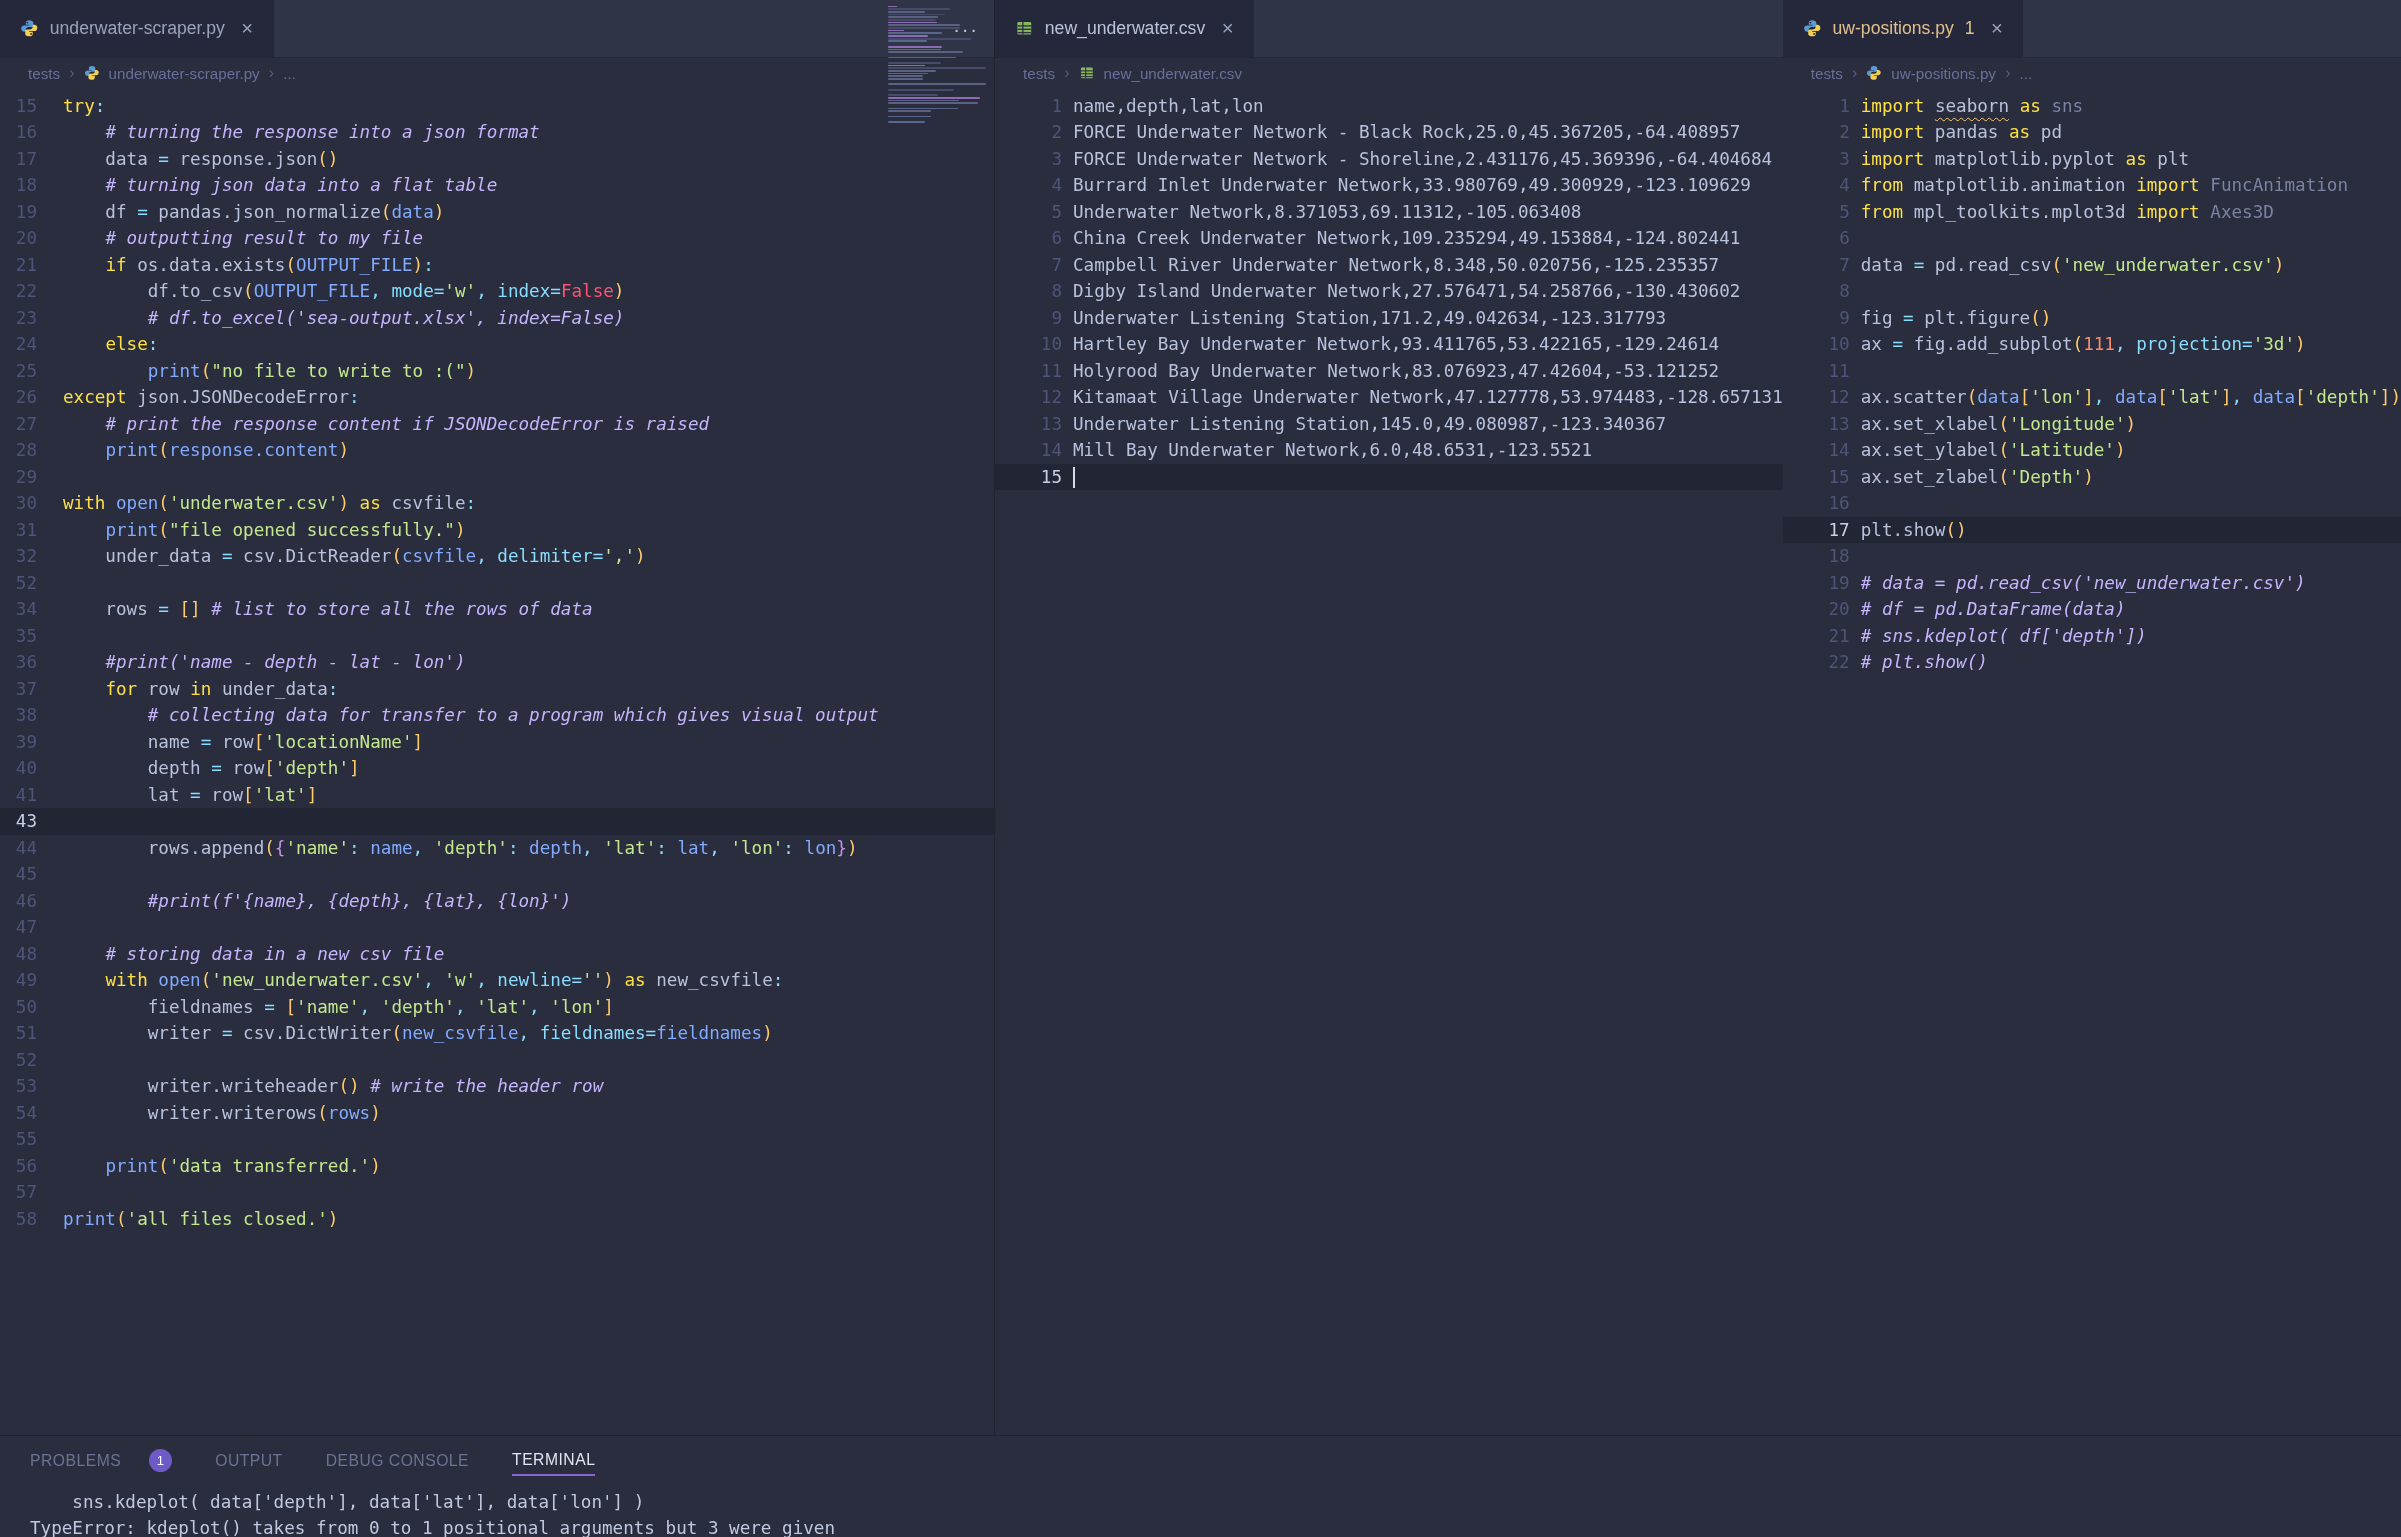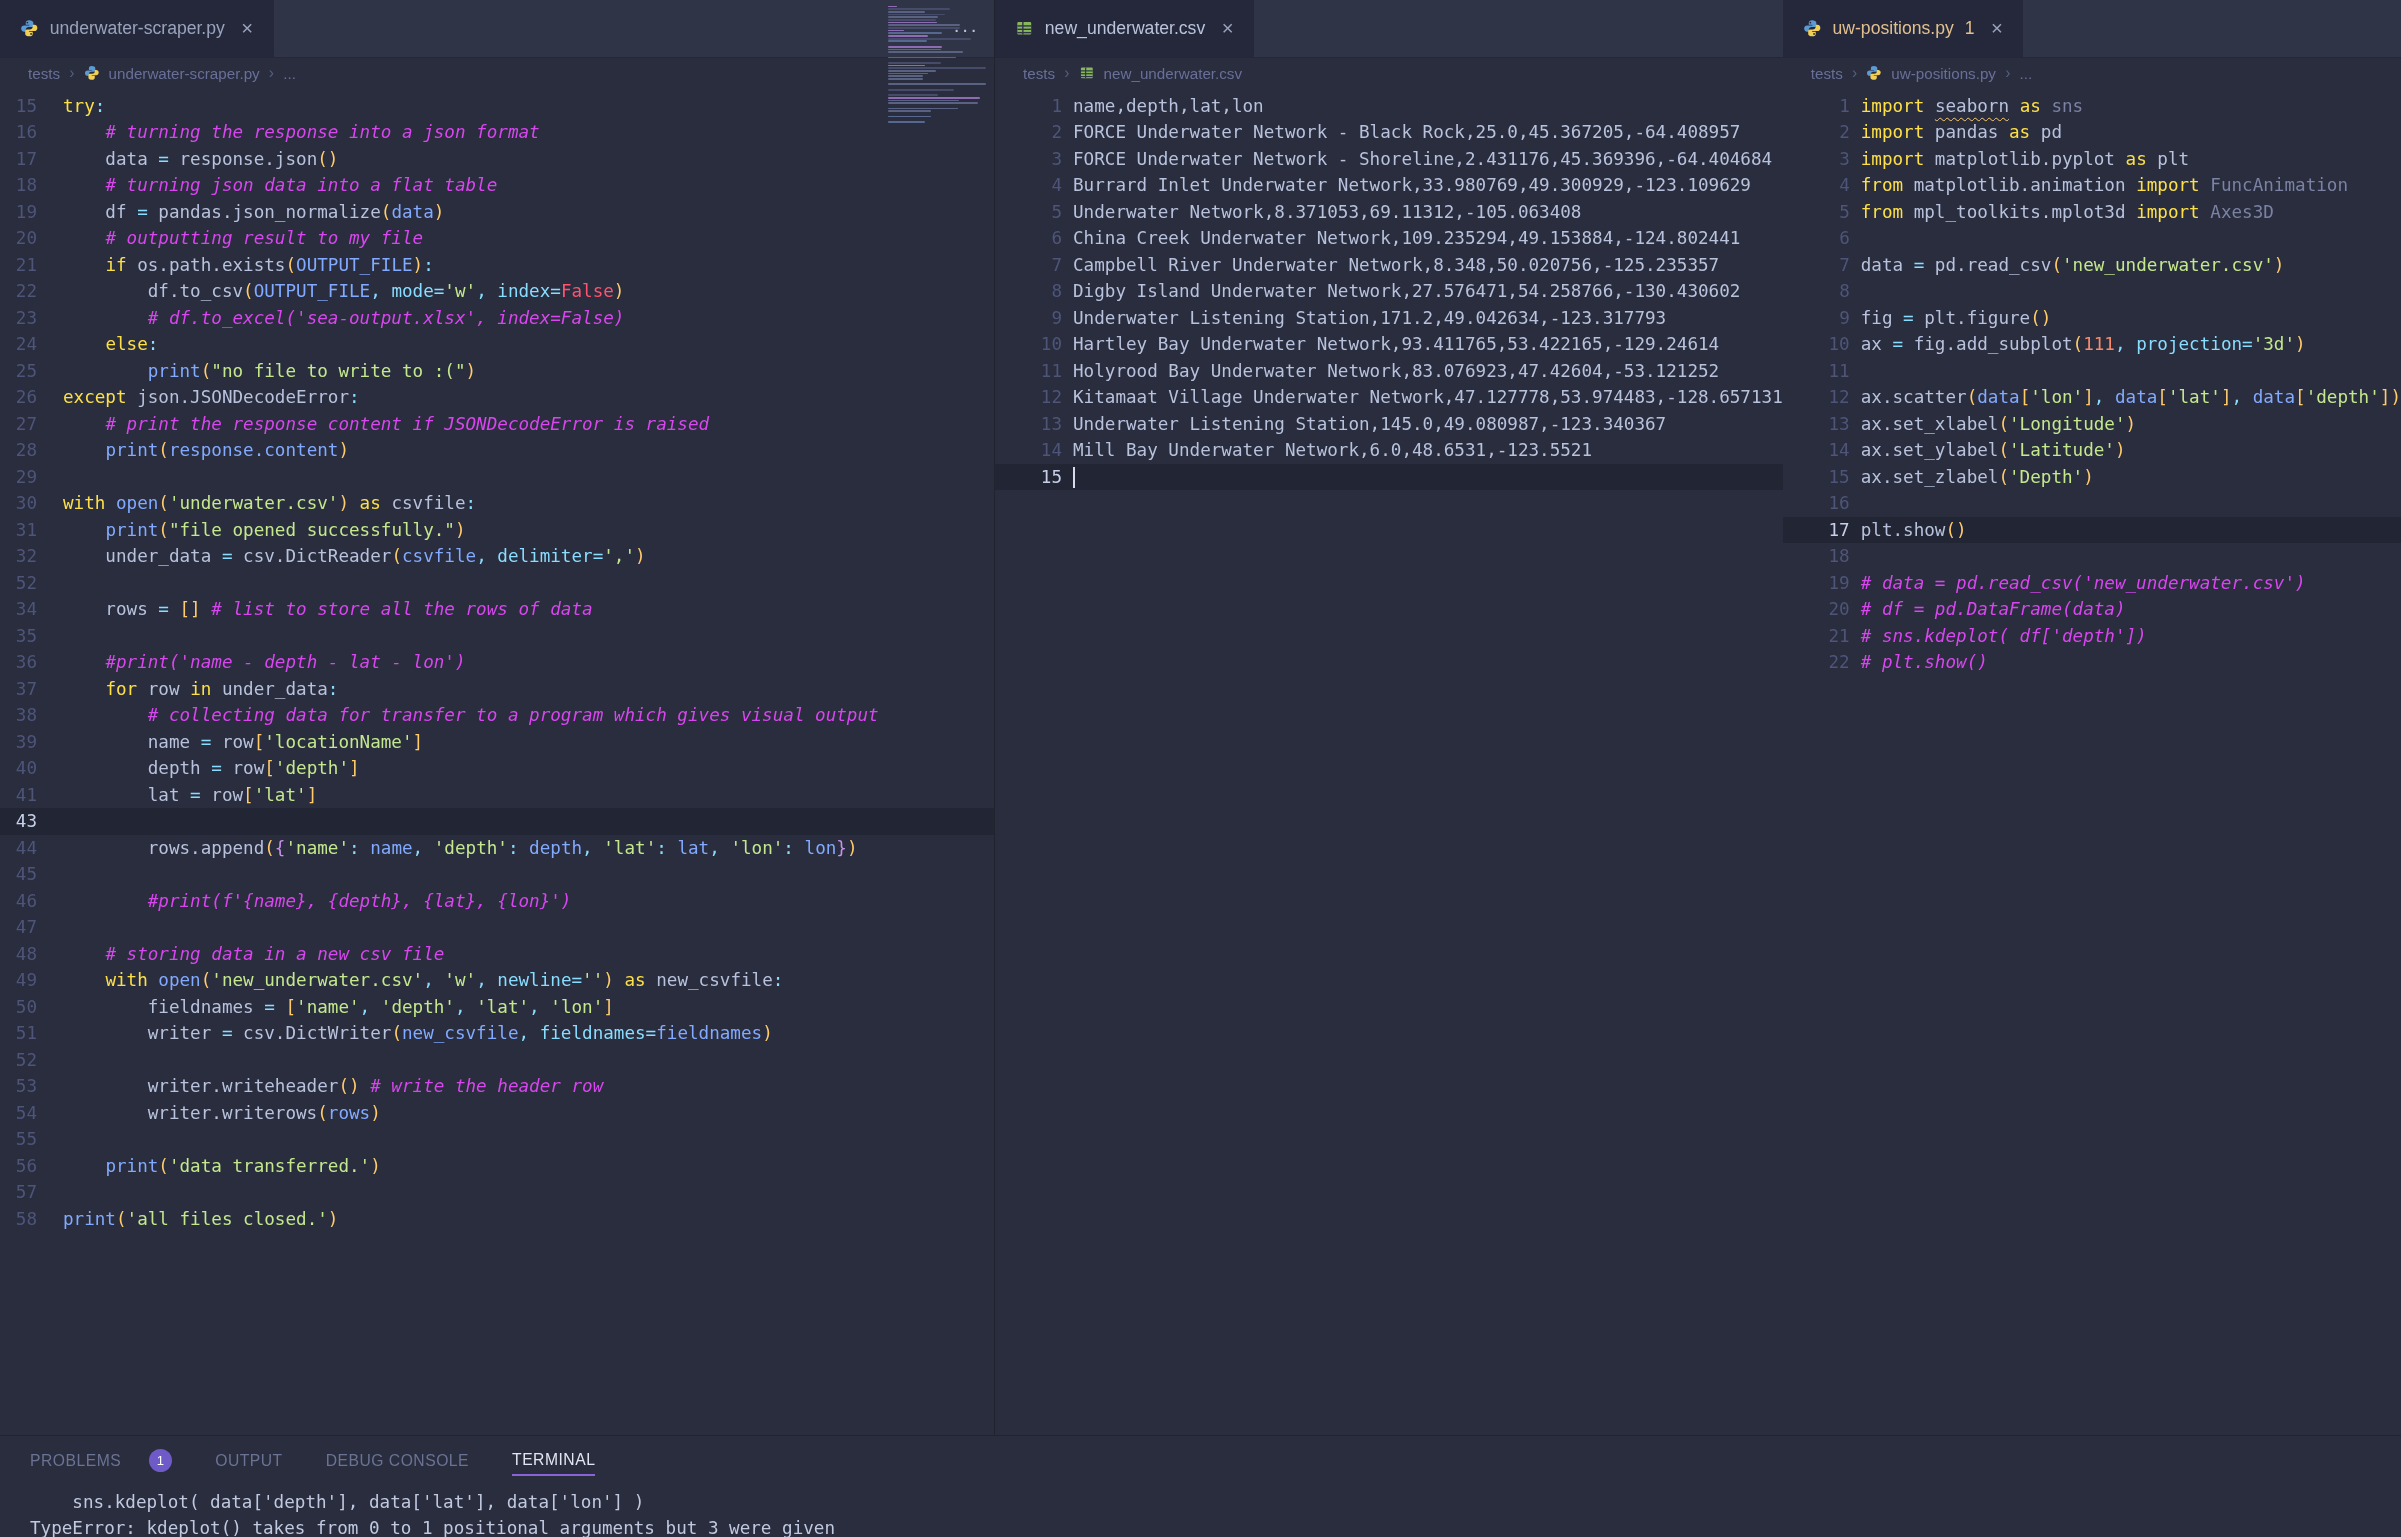--- a/index.html
+++ b/index.html
@@ -30,21 +30,21 @@
   .code-area { position:relative; flex:1; overflow:hidden; padding-top:4.6px; }
   .row { display:flex; height:26.5px; line-height:26.5px; white-space:pre; font-family:"DejaVu Sans Mono","Liberation Mono",monospace; font-size:17.6px; }
   .row .ln { flex:none; text-align:right; color:#4e5579; }
   #left-group .row .ln { width:37px; margin-right:26px; }
   #right-col .row .ln { width:67px; margin-right:11px; }
   .row.cur { background:#222634; }
   .row.cur .ln { color:#c7d0e8; }
   .code { color:#b8c2dd; }
   .tok-kw { color:#fde047; }
   .tok-str { color:#c3e88d; }
-  .tok-com { color:#d946ef; font-style:italic; }
+  .tok-com { color:#c4b5fd; font-style:italic; }
   .tok-fn { color:#82aaff; }
   .tok-var { color:#82aaff; }
   .tok-cy { color:#89ddff; }
   .tok-yb { color:#ffcb6b; }
   .tok-pb { color:#c792ea; }
   .tok-num { color:#f78c6c; }
   .tok-red { color:#ff5370; }
   .tok-txt { color:#b8c2dd; }
   .tok-dim { color:#7b82a3; }
   .tok-sq { color:#b8c2dd; text-decoration:underline wavy #ffcb6b 1.4px; text-underline-offset:4.6px; }
@@ -98,21 +98,21 @@
         <span class="sep">›</span>
         <span class="crumb">...</span>
       </div>
       <div class="code-area" id="left-code">
           <div class="row"><span class="ln">15</span><span class="code"><span class="tok-kw">try</span><span class="tok-cy">:</span></span></div>
           <div class="row"><span class="ln">16</span><span class="code"><span class="tok-txt">    </span><span class="tok-com"># turning the response into a json format</span></span></div>
           <div class="row"><span class="ln">17</span><span class="code"><span class="tok-txt">    data </span><span class="tok-cy">=</span><span class="tok-txt"> response.json</span><span class="tok-yb">()</span></span></div>
           <div class="row"><span class="ln">18</span><span class="code"><span class="tok-txt">    </span><span class="tok-com"># turning json data into a flat table</span></span></div>
           <div class="row"><span class="ln">19</span><span class="code"><span class="tok-txt">    df </span><span class="tok-cy">=</span><span class="tok-txt"> pandas.json_normalize</span><span class="tok-yb">(</span><span class="tok-var">data</span><span class="tok-yb">)</span></span></div>
           <div class="row"><span class="ln">20</span><span class="code"><span class="tok-txt">    </span><span class="tok-com"># outputting result to my file</span></span></div>
-          <div class="row"><span class="ln">21</span><span class="code"><span class="tok-txt">    </span><span class="tok-kw">if</span><span class="tok-txt"> os.path.exists</span><span class="tok-yb">(</span><span class="tok-var">OUTPUT_FILE</span><span class="tok-yb">)</span><span class="tok-cy">:</span></span></div>
+          <div class="row"><span class="ln">21</span><span class="code"><span class="tok-txt">    </span><span class="tok-kw">if</span><span class="tok-txt"> os.data.exists</span><span class="tok-yb">(</span><span class="tok-var">OUTPUT_FILE</span><span class="tok-yb">)</span><span class="tok-cy">:</span></span></div>
           <div class="row"><span class="ln">22</span><span class="code"><span class="tok-txt">        df.to_csv</span><span class="tok-yb">(</span><span class="tok-var">OUTPUT_FILE</span><span class="tok-cy">,</span><span class="tok-txt"> </span><span class="tok-cy">mode=</span><span class="tok-str">'w'</span><span class="tok-cy">,</span><span class="tok-txt"> </span><span class="tok-cy">index=</span><span class="tok-red">False</span><span class="tok-yb">)</span></span></div>
           <div class="row"><span class="ln">23</span><span class="code"><span class="tok-txt">        </span><span class="tok-com"># df.to_excel('sea-output.xlsx', index=False)</span></span></div>
           <div class="row"><span class="ln">24</span><span class="code"><span class="tok-txt">    </span><span class="tok-kw">else</span><span class="tok-cy">:</span></span></div>
           <div class="row"><span class="ln">25</span><span class="code"><span class="tok-txt">        </span><span class="tok-fn">print</span><span class="tok-yb">(</span><span class="tok-str">"no file to write to :("</span><span class="tok-yb">)</span></span></div>
           <div class="row"><span class="ln">26</span><span class="code"><span class="tok-kw">except</span><span class="tok-txt"> json.JSONDecodeError</span><span class="tok-cy">:</span></span></div>
           <div class="row"><span class="ln">27</span><span class="code"><span class="tok-txt">    </span><span class="tok-com"># print the response content if JSONDecodeError is raised</span></span></div>
           <div class="row"><span class="ln">28</span><span class="code"><span class="tok-txt">    </span><span class="tok-fn">print</span><span class="tok-yb">(</span><span class="tok-var">response.content</span><span class="tok-yb">)</span></span></div>
           <div class="row"><span class="ln">29</span><span class="code"></span></div>
           <div class="row"><span class="ln">30</span><span class="code"><span class="tok-kw">with</span><span class="tok-txt"> </span><span class="tok-fn">open</span><span class="tok-yb">(</span><span class="tok-str">'underwater.csv'</span><span class="tok-yb">)</span><span class="tok-txt"> </span><span class="tok-kw">as</span><span class="tok-txt"> csvfile</span><span class="tok-cy">:</span></span></div>
           <div class="row"><span class="ln">31</span><span class="code"><span class="tok-txt">    </span><span class="tok-fn">print</span><span class="tok-yb">(</span><span class="tok-str">"file opened successfully."</span><span class="tok-yb">)</span></span></div>

